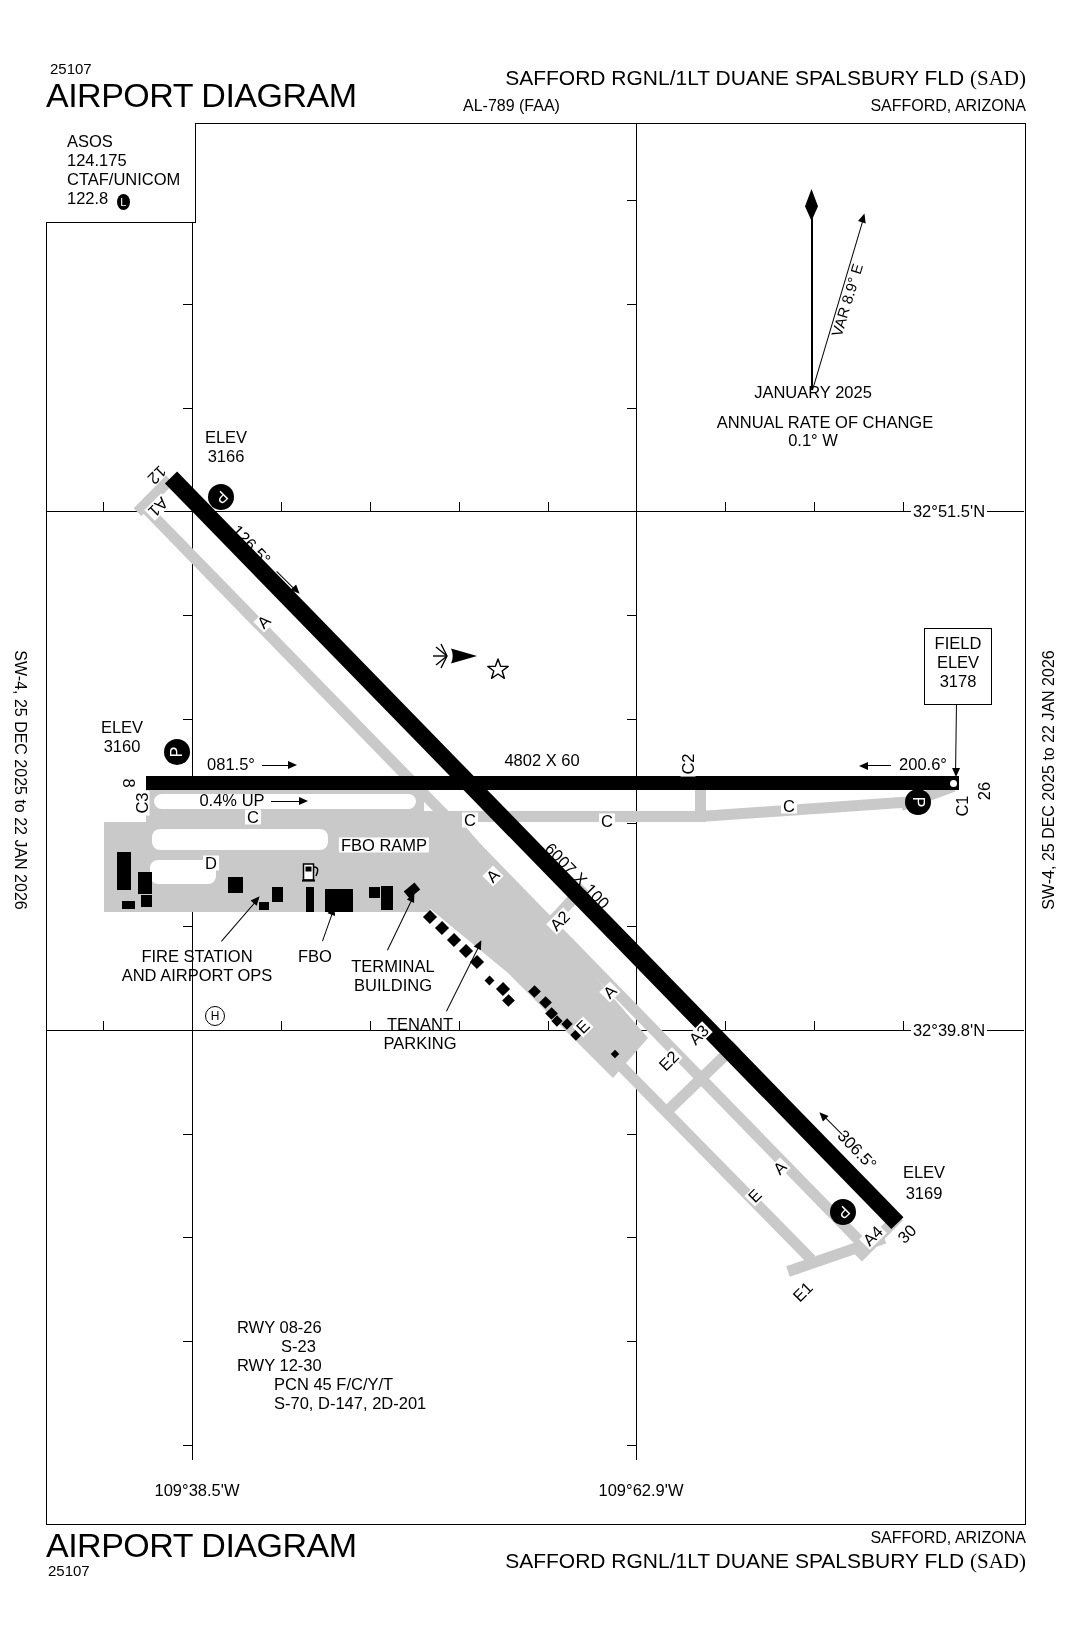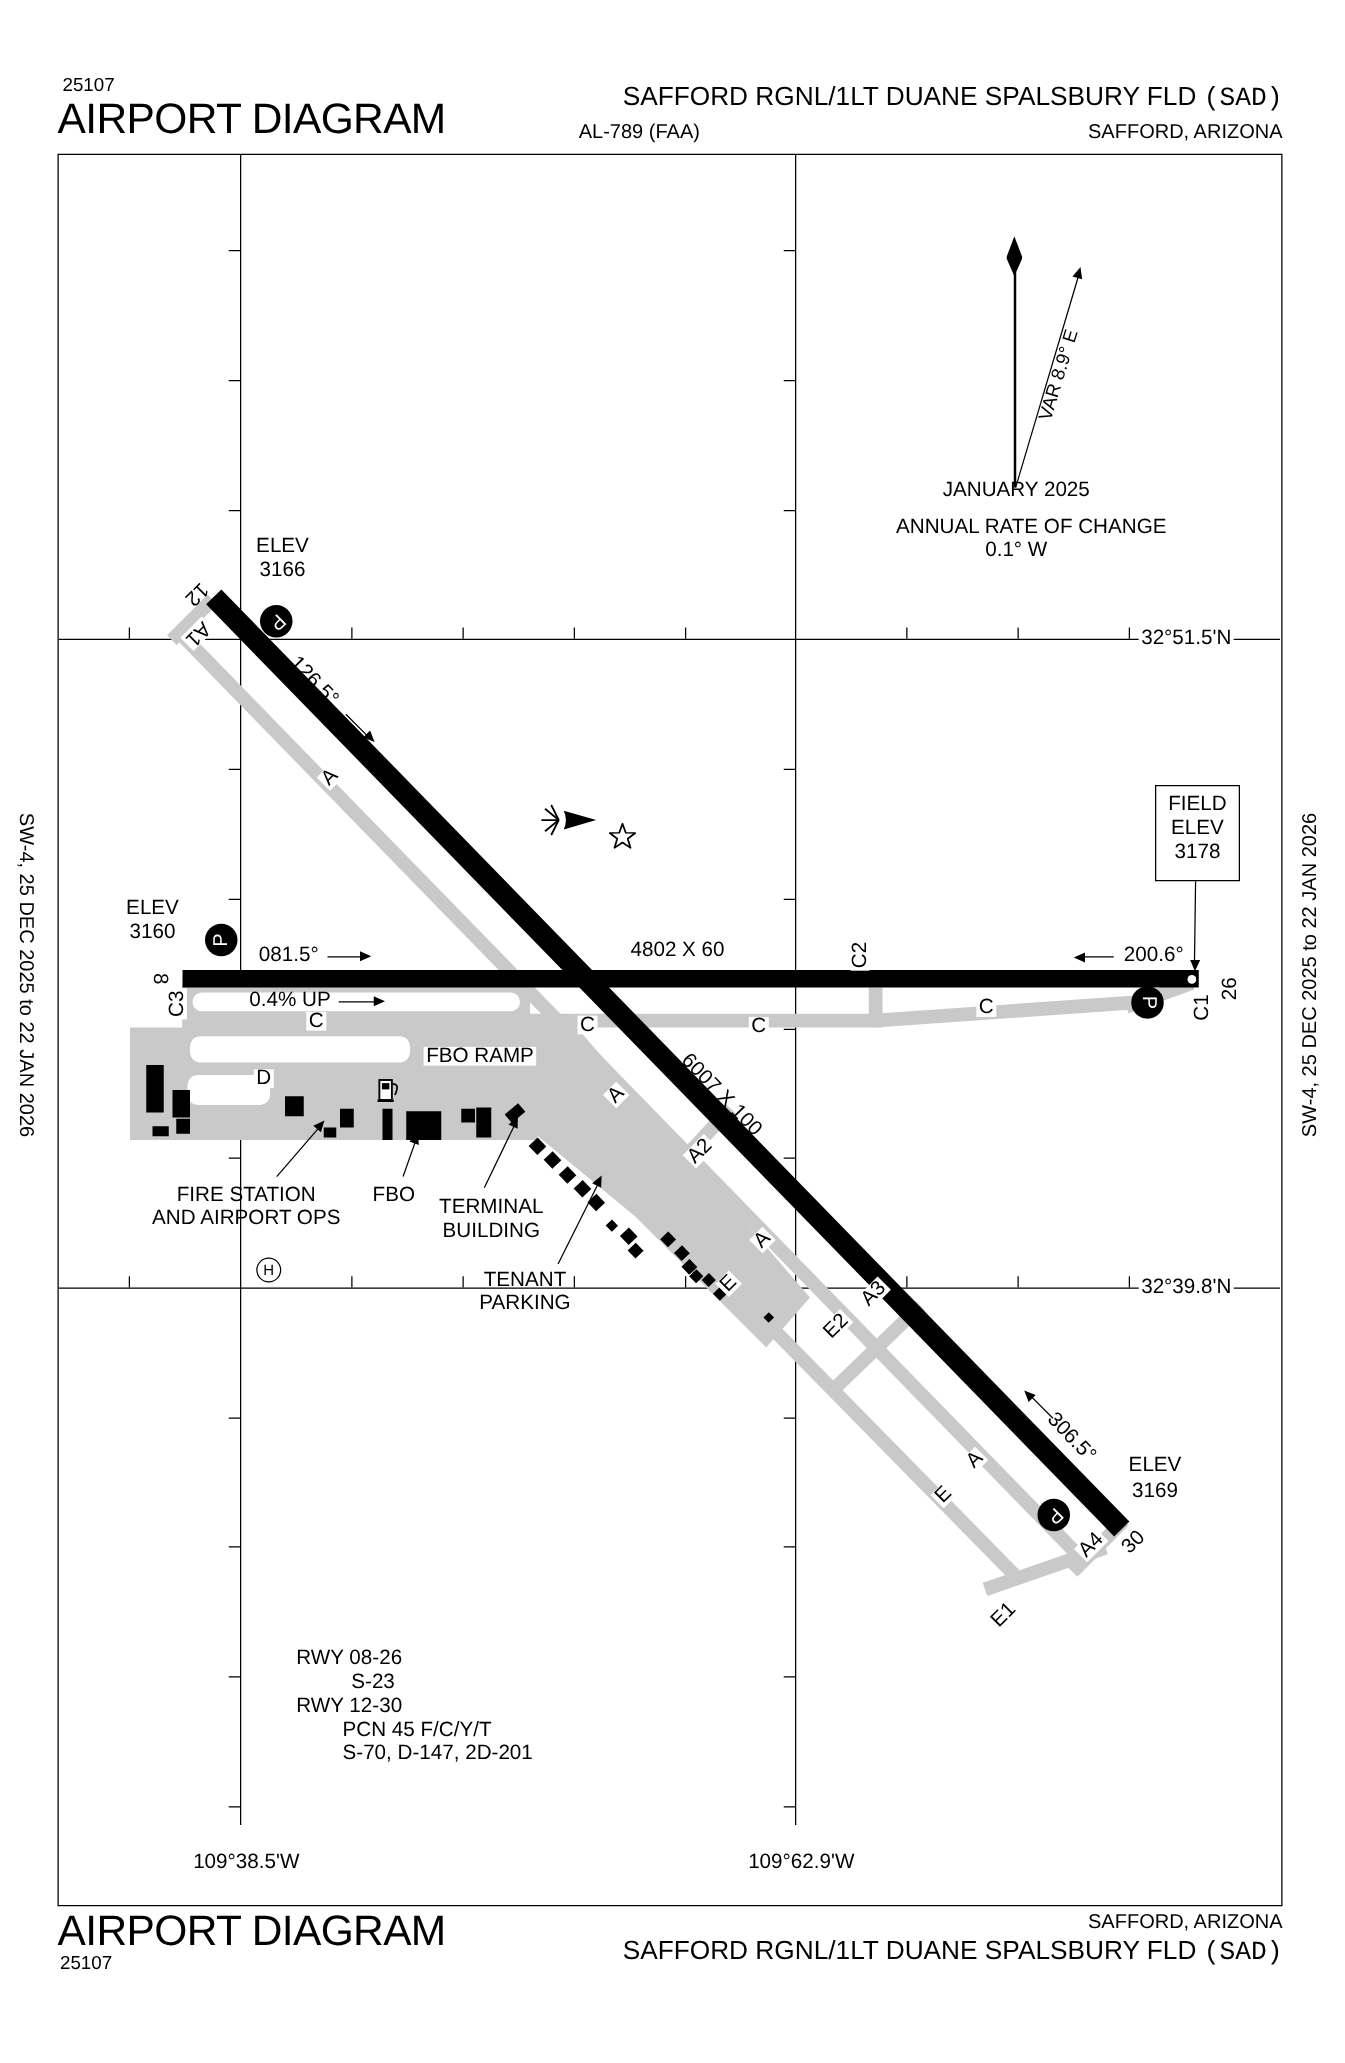--- a/index.html
+++ b/index.html
@@ -1,19 +1,19 @@
 <!DOCTYPE html>
 <html><head>
 <meta charset="utf-8">
 <style>
   html,body{margin:0;padding:0;background:#fff;}
   #page{position:relative;width:1076px;height:1650px;background:#fff;overflow:hidden;
         font-family:"Liberation Sans",sans-serif;color:#000;}
   .abs{position:absolute;}
-  .ser{font-family:Liberation Mono, monospace;margin-top:48px;}
+  .ser{font-family:Liberation Serif, serif;margin-top:48px;}
   
   .chartnum{font-size:15px;}
   .bigtitle{font-size:34px;letter-spacing:-0.5px;}
   .aptitle{font-size:21px;white-space:nowrap;}
   .subtxt{font-size:16px;white-space:nowrap;}
   
   #frame{left:46px;top:123px;width:978px;height:1400px;border:1.5px solid #000;}
   .gline{background:#000;}
   
   .tw{background:#c9c9c9;z-index:2;}
@@ -88,20 +88,26 @@
   <div class="abs island" style="left:152px;top:829px;width:176px;height:21px;"></div>
   <div class="abs island" style="left:150px;top:860px;width:66px;height:24px;"></div>
 
   <div class="abs rwy rot" style="left:171px;top:468.5px;width:1041px;height:17px;transform:rotate(45.75deg);transform-origin:0 8.5px;"></div>
   <div class="abs rwy" style="left:146px;top:776px;width:813px;height:14px;"></div>
   <div class="abs" style="left:950px;top:779.5px;width:7px;height:7px;border-radius:50%;background:#fff;z-index:5;"></div>
 
   <div class="abs gline" style="left:811px;top:218px;width:1.6px;height:172px;z-index:6;"></div>
   <div class="abs" style="left:805px;top:189px;width:13px;height:32px;background:#000;clip-path:polygon(50% 0,100% 54%,50% 100%,0 54%);z-index:6;"></div>
 
+  <div class="abs" id="commbox">
+      <div class="row">ASOS</div>
+      <div class="row">124.175</div>
+      <div class="row">CTAF/UNICOM</div>
+      <div class="row">122.8 <span class="lit">L</span></div>
+    </div>
   <div class="abs box" id="febox">
       <div>FIELD</div>
       <div>ELEV</div>
       <div>3178</div>
     </div>
 
   <svg class="abs" style="left:433px;top:643px;" width="46" height="27" viewBox="0 0 46 27">
     <line x1="14" y1="13" x2="3" y2="4" stroke="#000" stroke-width="1.4"></line>
     <line x1="14" y1="13" x2="0" y2="13" stroke="#000" stroke-width="1.4"></line>
     <line x1="14" y1="13" x2="3" y2="22" stroke="#000" stroke-width="1.4"></line>

